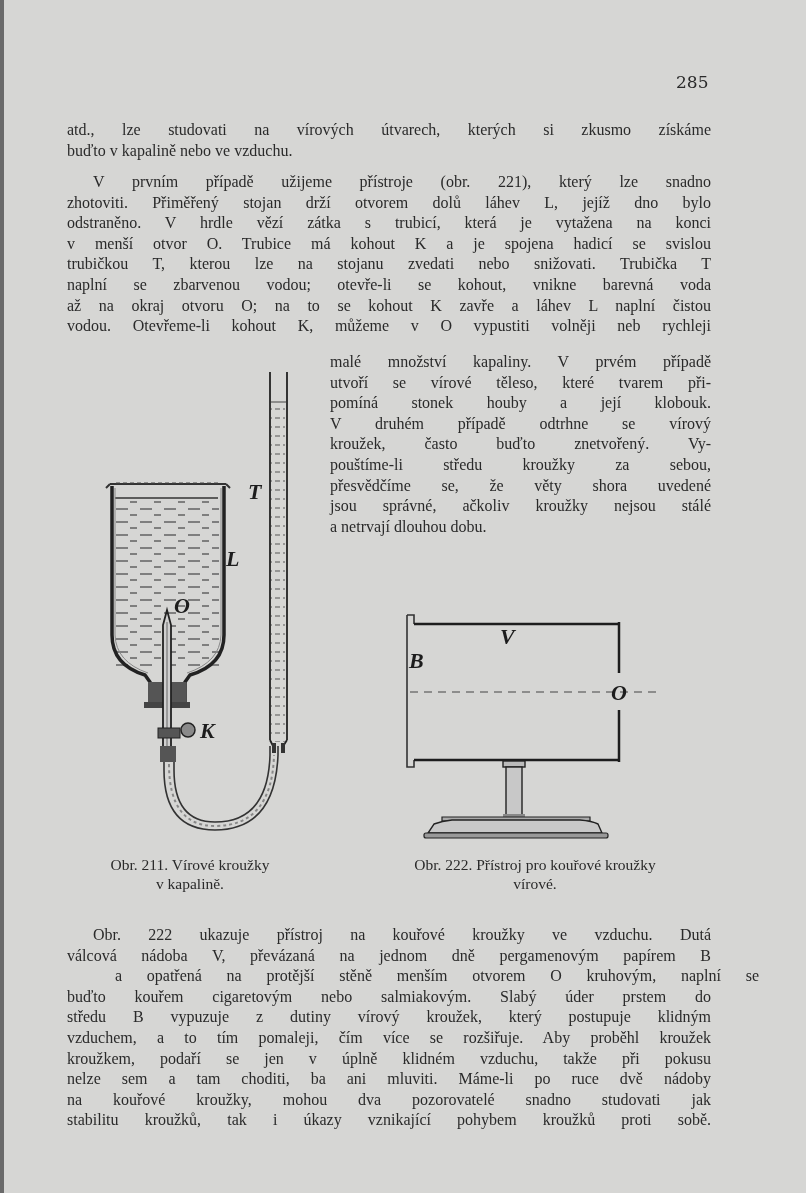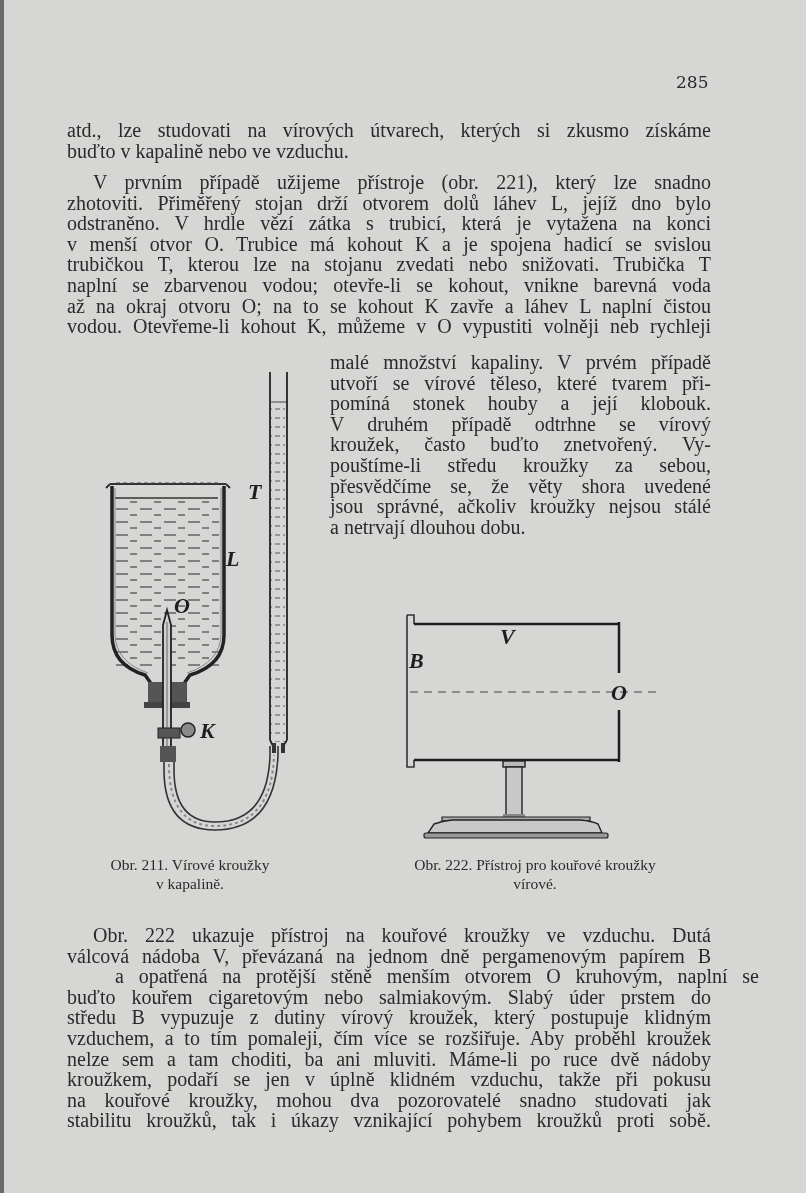--- a/index.html
+++ b/index.html
@@ -6,21 +6,21 @@
   body {
     width:806px; height:1193px; overflow:hidden;
     background:#d6d6d4;
     position:relative;
     font-family:"DejaVu Serif", "Liberation Serif", serif;
     color:#2a2a2a;
   }
   .edge { position:absolute; left:0; top:0; width:4px; height:1193px; background:#6a6a6a; }
   .page-number { position:absolute; left:676px; top:72px; font-size:17px; }
   .text {
-    position:absolute; font-family:"Liberation Serif", serif; font-size:20px;
+    position:absolute; font-family:"Liberation Serif", serif; font-size:16px;
     line-height:20.6px; text-align:justify; text-align-last:justify;
   }
   .line { display:block; white-space:nowrap; text-align:justify; text-align-last:justify; }
   .line.last { text-align-last:left; }
   .indent { text-indent:26px; }
   .p1 { left:67px; top:120px; width:644px; }
   .p2 { left:67px; top:172px; width:644px; }
   .p3 { left:330px; top:352px; width:381px; }
   .p4 { left:67px; top:925px; width:644px; }
   .caption {
@@ -148,17 +148,17 @@
   <div>vírové.</div>
 </div>
 
 <div class="text p4">
   <span class="line indent" style="white-space: normal; width: 100%;">Obr. 222 ukazuje přístroj na kouřové kroužky ve vzduchu. Dutá</span>
   <span class="line" style="white-space: normal; width: 100%;">válcová nádoba V, převázaná na jednom dně pergamenovým papírem B</span>
   <span class="line" style="white-space: normal; width: 100%; margin-left: 48px;">a opatřená na protější stěně menším otvorem O kruhovým, naplní se</span>
   <span class="line" style="white-space: normal; width: 100%;">buďto kouřem cigaretovým nebo salmiakovým. Slabý úder prstem do</span>
   <span class="line" style="white-space: normal; width: 100%;">středu B vypuzuje z dutiny vírový kroužek, který postupuje klidným</span>
   <span class="line" style="white-space: normal; width: 100%;">vzduchem, a to tím pomaleji, čím více se rozšiřuje. Aby proběhl kroužek</span>
+  <span class="line" style="white-space: normal; width: 100%;">kroužkem, podaří se jen v úplně klidném vzduchu, takže při pokusu</span>
   <span class="line" style="white-space: normal; width: 100%;">nelze sem a tam choditi, ba ani mluviti. Máme-li po ruce dvě nádoby</span>
-  <span class="line" style="white-space: normal; width: 100%;">kroužkem, podaří se jen v úplně klidném vzduchu, takže při pokusu</span>
   <span class="line" style="white-space: normal; width: 100%;">na kouřové kroužky, mohou dva pozorovatelé snadno studovati jak</span>
   <span class="line" style="white-space: normal; width: 100%;">stabilitu kroužků, tak i úkazy vznikající pohybem kroužků proti sobě.</span>
 </div>
 
 </body></html>

